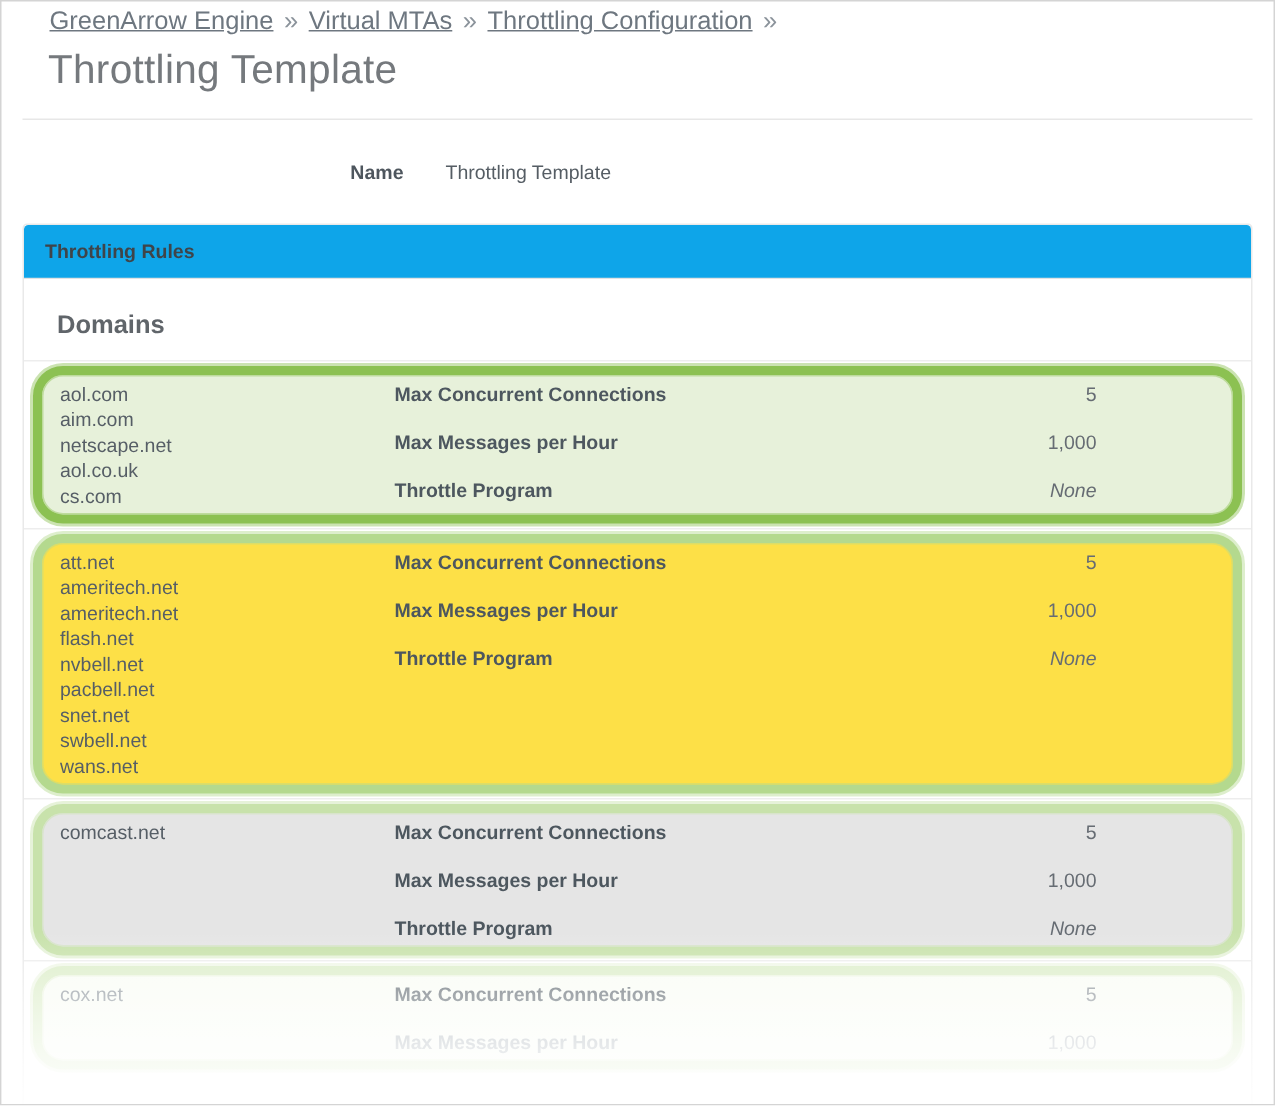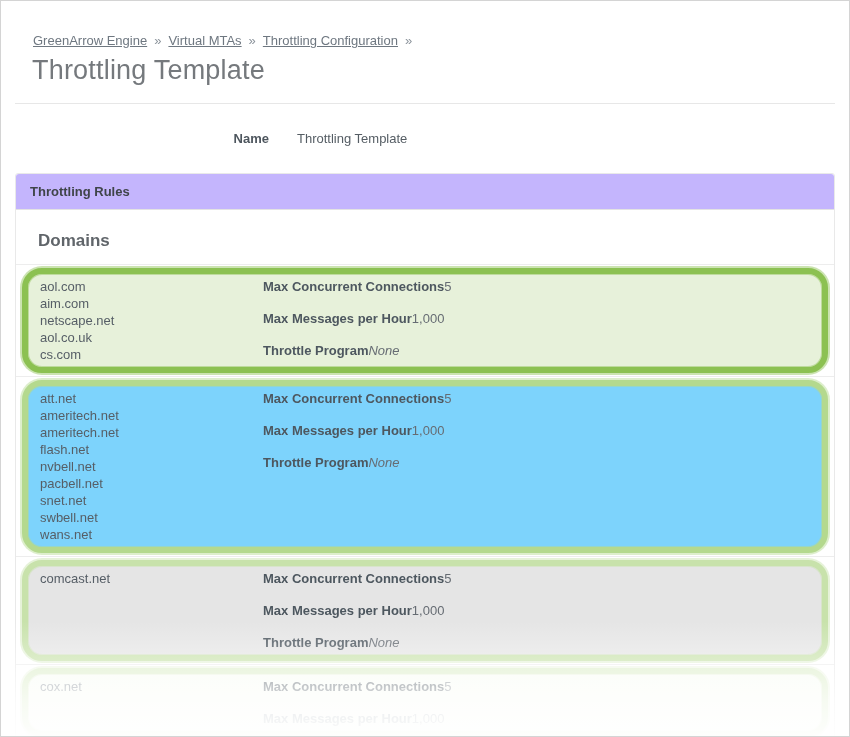--- a/index.html
+++ b/index.html
@@ -8,38 +8,38 @@
 
   .page {
     position:relative;
     width:850px; height:737px;
     background:#fff;
     border:1px solid #d4d4d4;
     overflow:hidden;
   }
 
   
-  .breadcrumb { padding:32px 0 0 32px; font-size:13px; color:#8b939b; }
+  .breadcrumb { padding:3px 0 0 32px; font-size:17px; color:#8b939b; }
   .breadcrumb a { color:#6e7780; text-decoration:underline; cursor:pointer; }
   .crumb-sep { margin:0 7px; color:#8b939b; }
 
   
   .page-title { margin:7px 0 0 31px; font-size:27px; font-weight:400; color:#75797d; letter-spacing:0.2px; }
 
   .divider { margin:17px 14px 0; border-top:1px solid #e7e7e7; }
 
   
   .name-row { margin-top:27px; display:flex; align-items:baseline; font-size:13px; }
   .name-label { width:268px; text-align:right; font-weight:bold; color:#4e565e;padding-left:45px; }
   .name-value { margin-left:28px; color:#555d64; }
 
   
   .panel { margin:27px 14px 0; border:1px solid #e9e9e9; border-radius:3px; }
   .panel-header {
-    background:#c4b5fd; border-bottom:1px solid #e3e3e3;
+    background:#0ea5e9; border-bottom:1px solid #e3e3e3;
     padding:10px 14px; font-size:13px; font-weight:bold; color:#3f4449;
     border-radius:3px 3px 0 0;
   }
   .panel-body { background:#fff; padding-bottom:30px; }
 
   .domains-heading { margin:21px 0 13px 22px; font-size:17px; font-weight:bold; color:#60656a; }
 
   
   .rule-row { border-top:1px solid #ededed; padding:3px 6px; }
 
@@ -50,21 +50,21 @@
     border-radius:20px;
     box-shadow:0 0 0 2px var(--bc-soft), inset 0 0 0 1px var(--bc-soft);
     padding:4px 91px 4px 12px;
     font-size:13px;
   }
 
   .domain-list { flex:0 0 223px; }
   .domain-item { display:block; line-height:17px; color:#565e66; }
 
   .settings { flex:1; min-width:0; padding-top:0; }
-  .setting-row { display:flex; justify-content:flex-start; align-items:baseline; line-height:17px; margin-bottom:15px; }
+  .setting-row { display:flex; justify-content:space-between; align-items:baseline; line-height:17px; margin-bottom:15px; }
   .setting-row:last-child { margin-bottom:0; }
   .setting-label { font-weight:bold; color:#4d575f; }
   .setting-value { color:#666c73; text-align:right; }
   .setting-value.italic { font-style:italic; }
 
   
   .faded .domain-item { color:#8f979e; }
   .faded .setting-row:nth-child(1) .setting-label { color:#666f76; }
   .faded .setting-row:nth-child(1) .setting-value { color:#8d949a; }
   .faded .setting-row:nth-child(2) .setting-label { color:#a9b2b8; }
@@ -123,21 +123,21 @@
             </div>
             <div class="setting-row">
               <span class="setting-label">Throttle Program</span>
               <span class="setting-value italic">None</span>
             </div>
           </div>
         </div>
       </div>
 
       <div class="rule-row">
-        <div class="rule-card" style="--bc: #b4d98e; --bc-soft: rgba(180,217,142,0.45); background-color: #7dd3fc;">
+        <div class="rule-card" style="--bc: #b4d98e; --bc-soft: rgba(180,217,142,0.45); background-color: #fde047;">
           <div class="domain-list">
             <span class="domain-item">att.net</span>
             <span class="domain-item">ameritech.net</span>
             <span class="domain-item">ameritech.net</span>
             <span class="domain-item">flash.net</span>
             <span class="domain-item">nvbell.net</span>
             <span class="domain-item">pacbell.net</span>
             <span class="domain-item">snet.net</span>
             <span class="domain-item">swbell.net</span>
             <span class="domain-item">wans.net</span>

